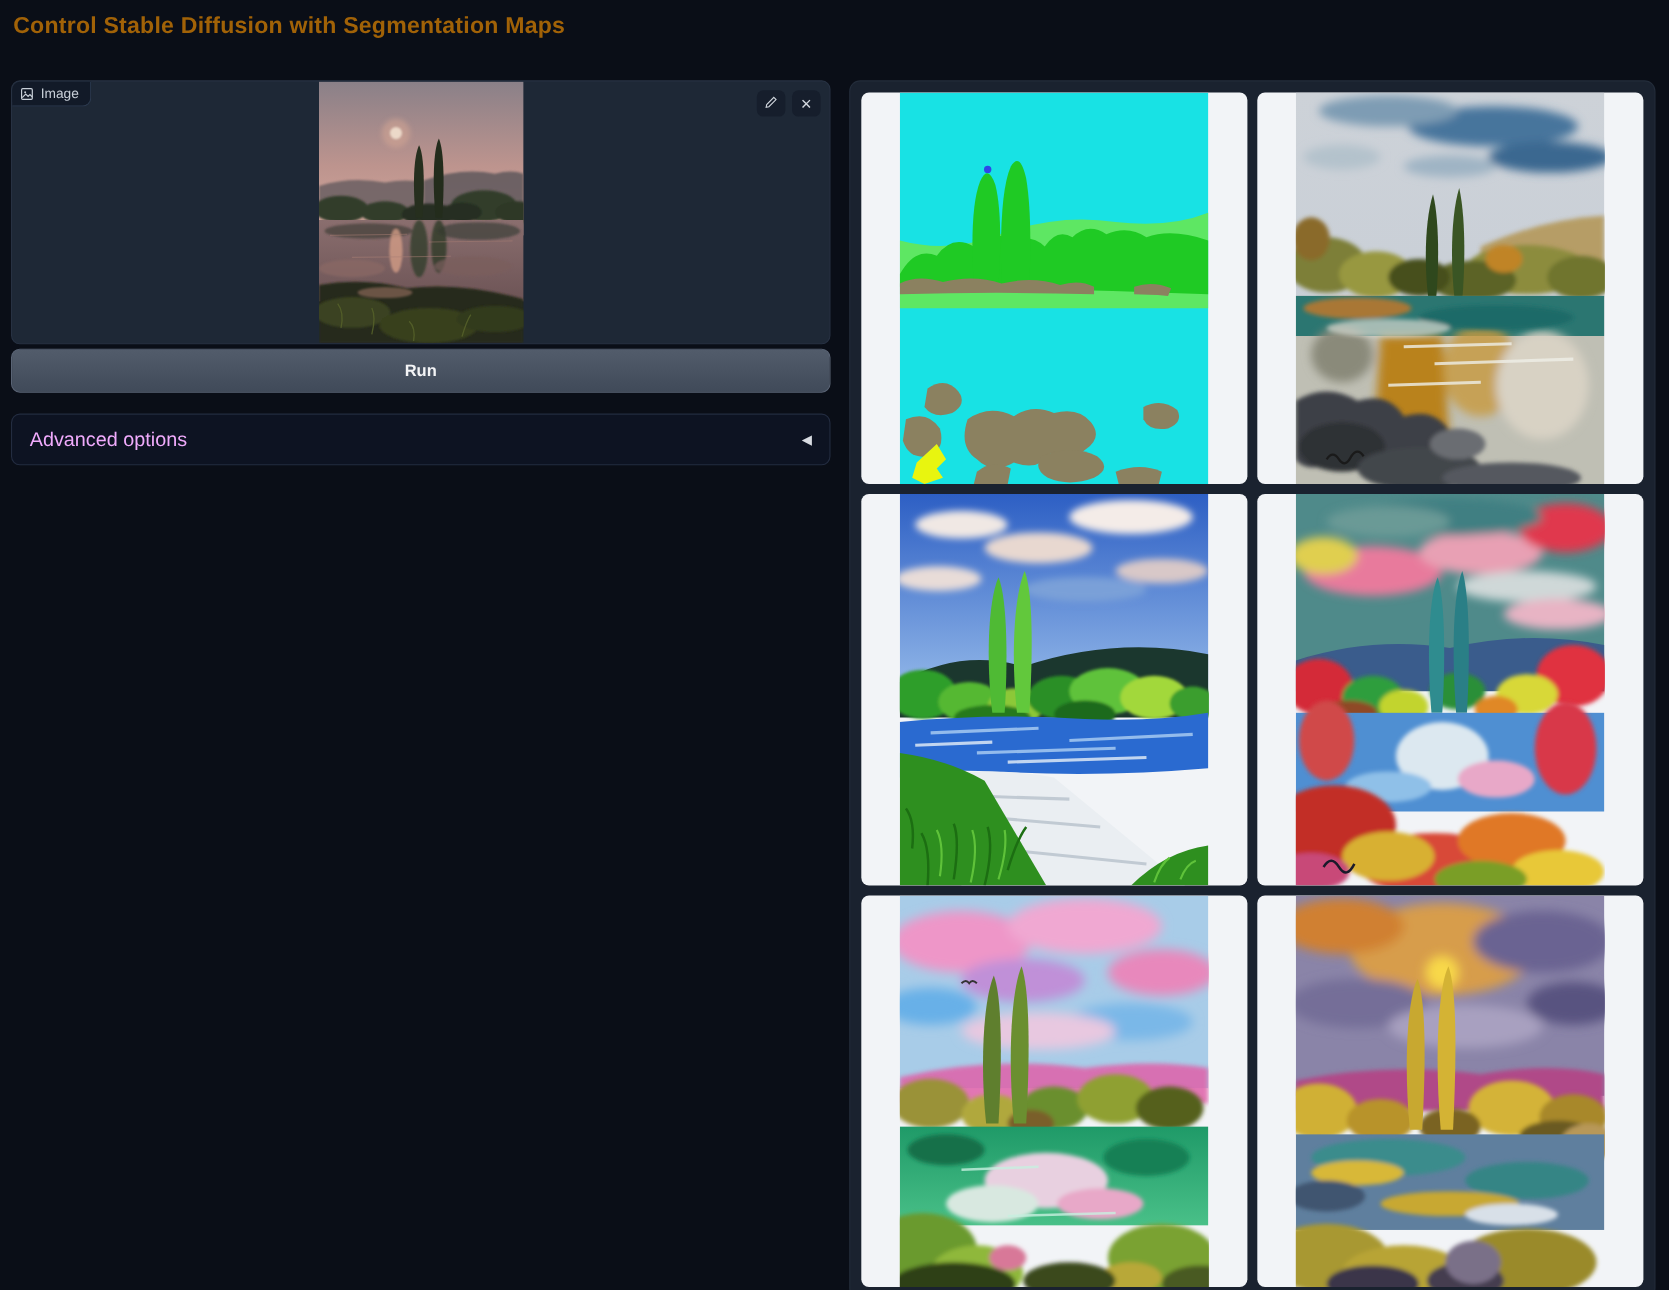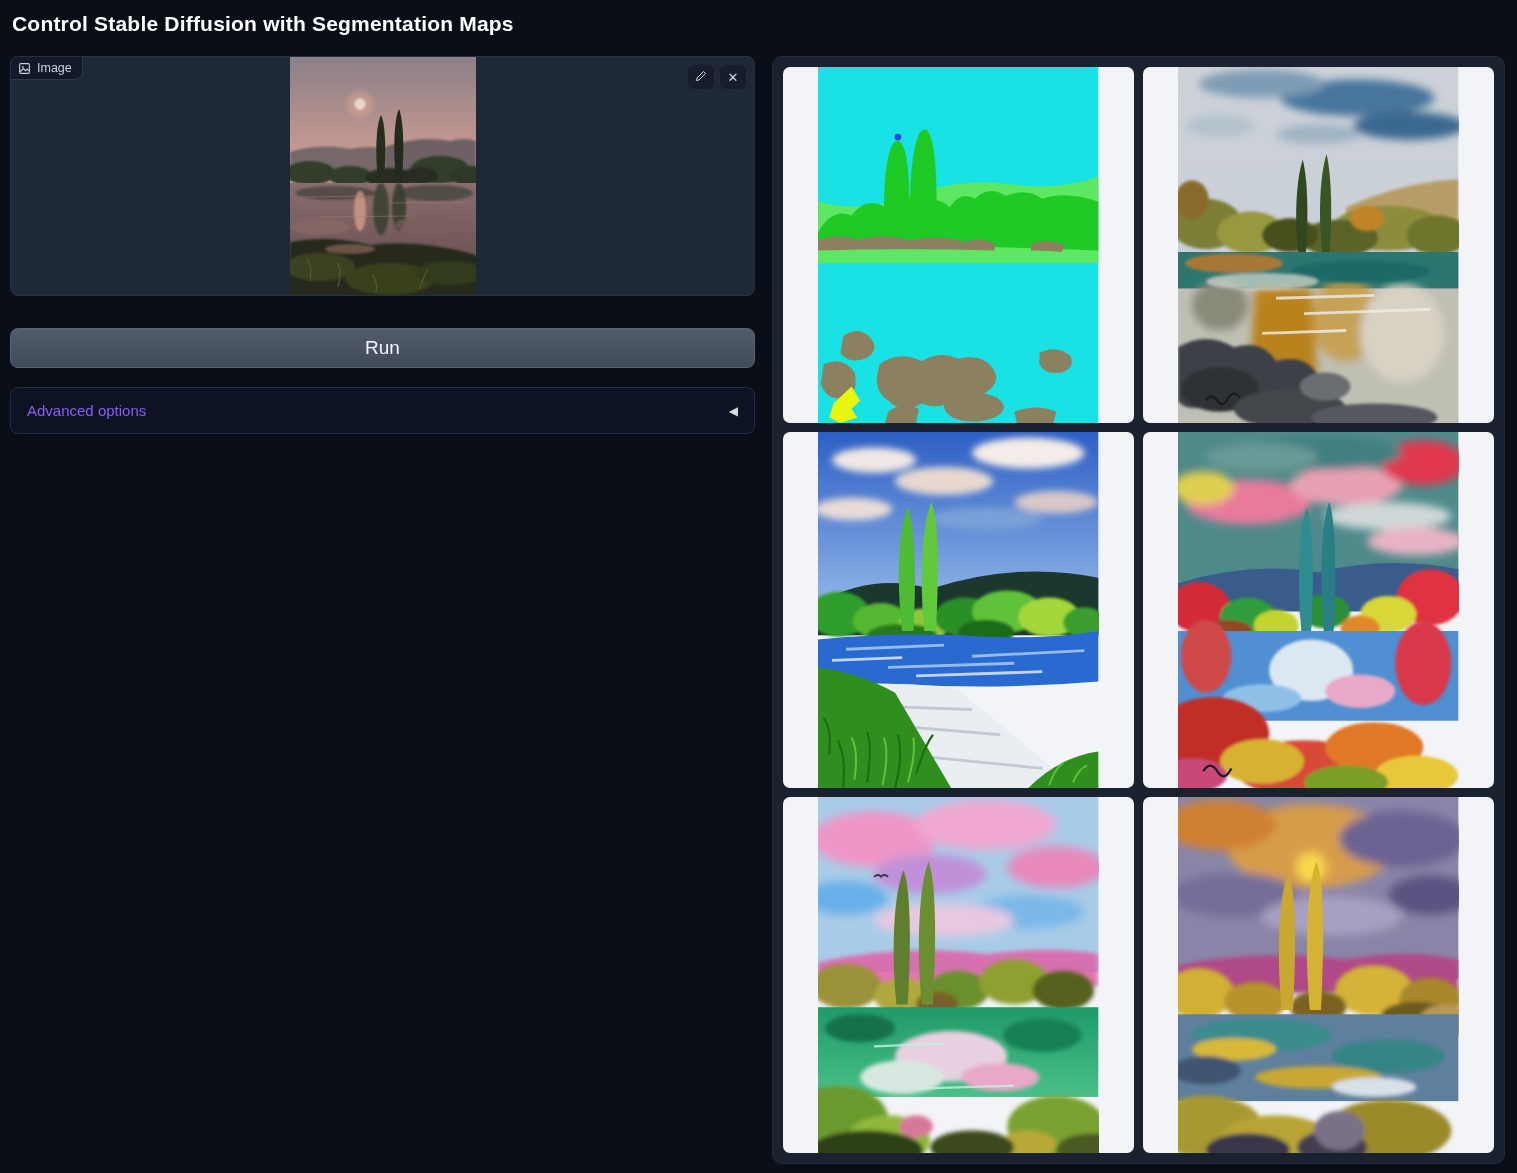--- a/index.html
+++ b/index.html
@@ -3,22 +3,22 @@
 <meta charset="utf-8">
 <style>
   html,body{margin:0;padding:0;}
   body{
     width:1517px;height:1173px;box-sizing:border-box;
     background:#0a0e17;color:#e5e7eb;
     font-family:"Liberation Sans",sans-serif;
     padding:8px 12px 10px 10px;overflow:hidden;
   }
   .page-title{
-    font-size:21px;font-weight:700;color:#ffffff;
-    margin:4px 0 20px 2px;letter-spacing:.2px;
+    font-size:21px;font-weight:700;color:#a16207;
+    margin:4px 0 37px 2px;letter-spacing:.2px;
   }
   .layout{display:flex;gap:17px;align-items:flex-start;}
   .left-col{width:745px;flex:none;}
 
   
   .image-block{
     position:relative;height:238px;background:#1e2836;
     border:1px solid #273142;border-radius:8px;overflow:hidden;
   }
   .image-badge{
@@ -41,32 +41,32 @@
   
   .prompt-block{margin-top:22px;background:#27303e;border-radius:8px;padding:12px 14px 16px;box-sizing:border-box;}
   .prompt-label{font-size:14.5px;color:#dde1e7;margin-bottom:9px;}
   .textbox{
     width:100%;box-sizing:border-box;height:38px;
     background:#1e2836;border:1px solid #3a4557;border-radius:8px;
     color:#e9ebee;font-size:15px;padding:0 13px;font-family:inherit;outline:none;
   }
 
   .run-btn{
-    margin-top:32px;width:100%;height:40px;border-radius:8px;cursor:pointer;
+    margin-top:4px;width:100%;height:40px;border-radius:8px;cursor:pointer;
     border:1px solid #5a6475;background:linear-gradient(#525c6b,#404a59);
-    color:#f3f4f6;font-weight:400;font-size:19px;font-family:inherit;
+    color:#f3f4f6;font-weight:700;font-size:15px;font-family:inherit;
   }
 
   .accordion{
     margin-top:19px;height:47px;box-sizing:border-box;
     background:#0d1322;border:1px solid #232c40;border-radius:8px;
     display:flex;align-items:center;justify-content:space-between;
     padding:0 16px;cursor:pointer;
   }
-  .acc-label{font-size:15px;color:#8b5cf6;}
+  .acc-label{font-size:18px;color:#f0abfc;}
   .acc-arrow{color:#d8dce2;font-size:12px;}
 
   
   .gallery{
     flex:1;height:1108px;box-sizing:border-box;
     background:#1a222f;border:1px solid #232c3a;border-radius:10px;
     padding:10px;display:grid;grid-template-columns:1fr 1fr;
     grid-template-rows:repeat(3,1fr);gap:9px;
   }
   .cell{

